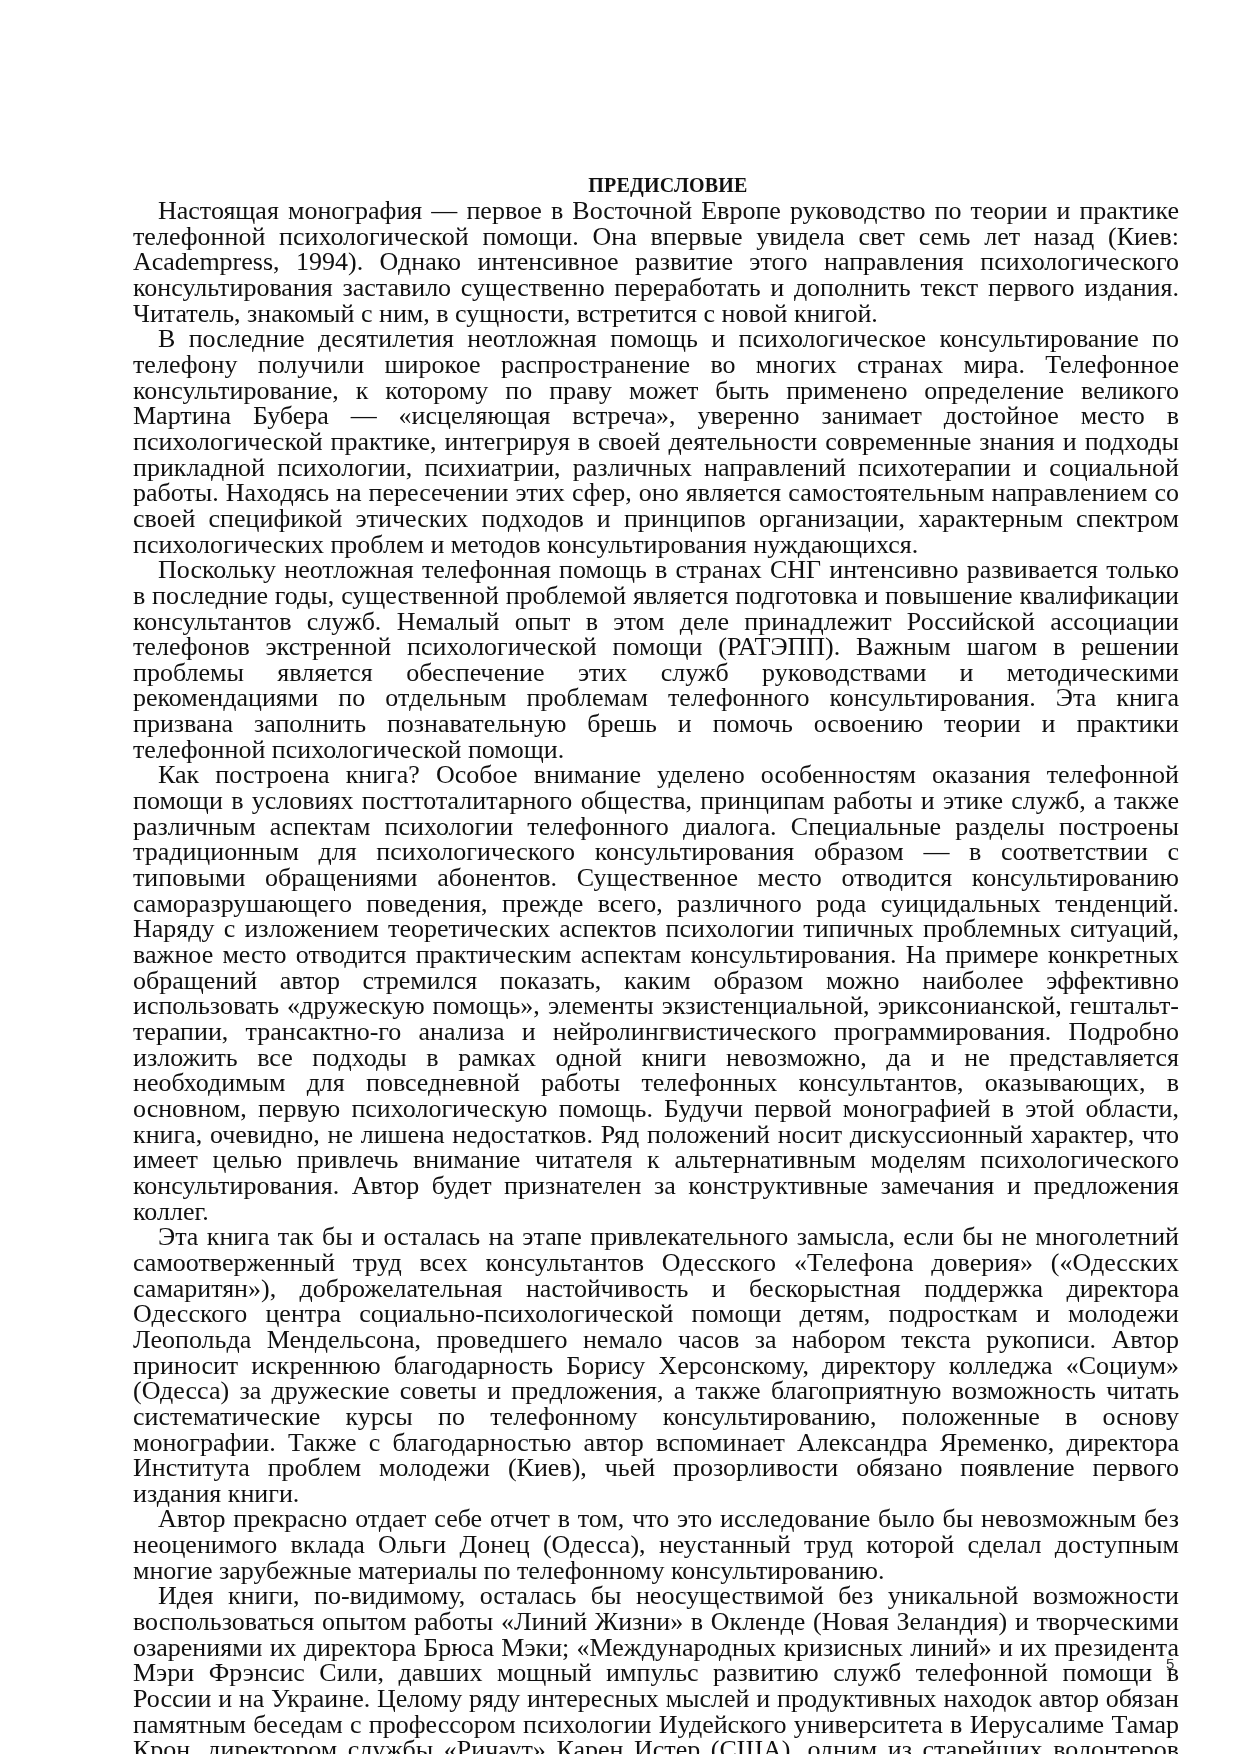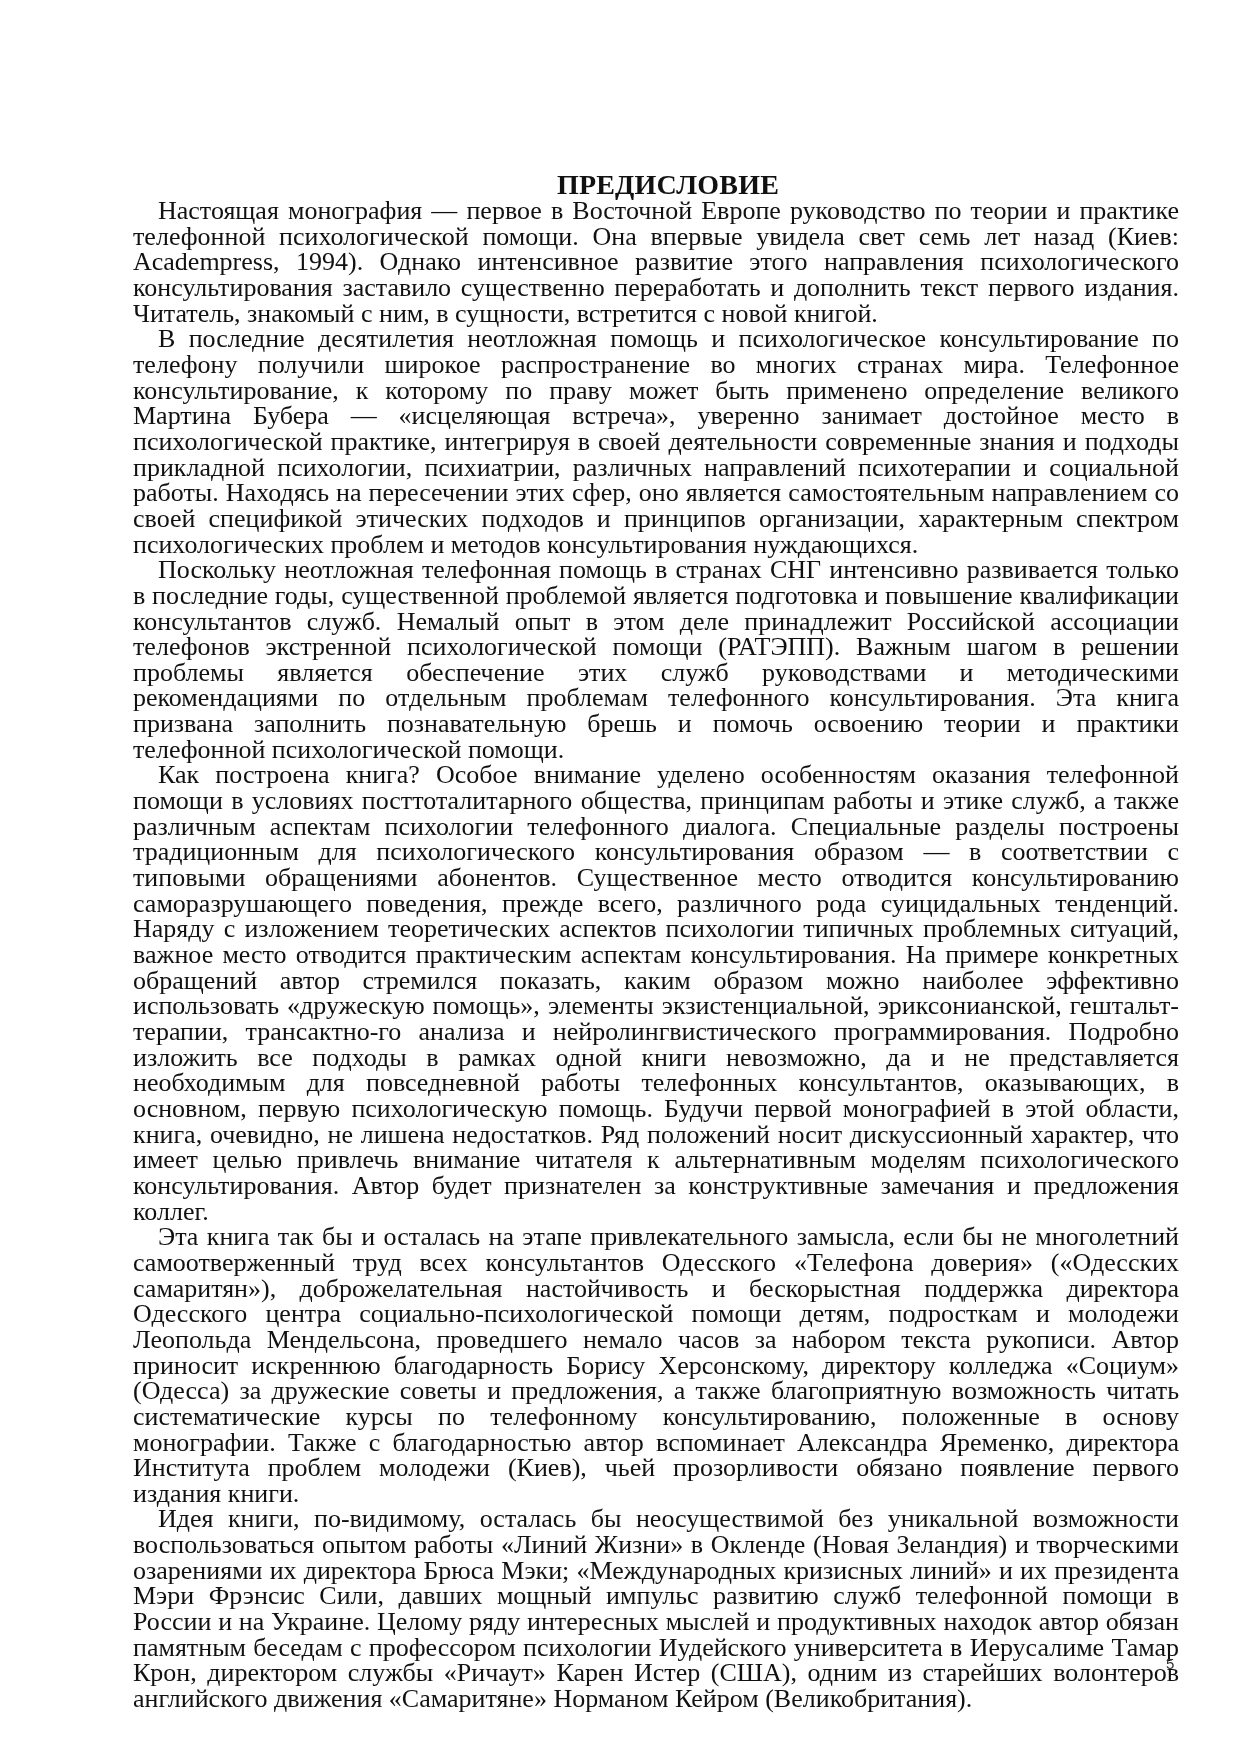--- a/index.html
+++ b/index.html
@@ -16,21 +16,21 @@
       color: #111111;
     }
     .page {
       position: absolute;
       left: 133px;
       top: 172px;
       width: 1046px;
     }
     .title {
       font-weight: bold;
-      font-size: 28px;
+      font-size: 20px;
       line-height: 26px;
       text-align: center;
       margin: 0;
       padding-left: 24px;
       letter-spacing: 0.2px;
     }
     .para {
       margin: 0;
       font-size: 26px;
       line-height: 25.65px;
@@ -50,16 +50,17 @@
 </head>
 <body>
 
 <div class="page">
   <h1 class="title">ПРЕДИСЛОВИЕ</h1>
   <p class="para">Настоящая монография — первое в Восточной Европе руководство по теории и практике телефонной психологической помощи. Она впервые увидела свет семь лет назад (Киев: Academpress, 1994). Однако интенсивное развитие этого направления психологического консультирования заставило существенно переработать и дополнить текст первого издания. Читатель, знакомый с ним, в сущности, встретится с новой книгой.</p>
   <p class="para">В последние десятилетия неотложная помощь и психологическое консультирование по телефону получили широкое распространение во многих странах мира. Телефонное консультирование, к которому по праву может быть применено определение великого Мартина Бубера — «исцеляющая встреча», уверенно занимает достойное место в психологической практике, интегрируя в своей деятельности современные знания и подходы прикладной психологии, психиатрии, различных направлений психотерапии и социальной работы. Находясь на пересечении этих сфер, оно является самостоятельным направлением со своей спецификой этических подходов и принципов организации, характерным спектром психологических проблем и методов консультирования нуждающихся.</p>
   <p class="para">Поскольку неотложная телефонная помощь в странах СНГ интенсивно развивается только в последние годы, существенной проблемой является подготовка и повышение квалификации консультантов служб. Немалый опыт в этом деле принадлежит Российской ассоциации телефонов экстренной психологической помощи (РАТЭПП). Важным шагом в решении проблемы является обеспечение этих служб руководствами и методическими рекомендациями по отдельным проблемам телефонного консультирования. Эта книга призвана заполнить познавательную брешь и помочь освоению теории и практики телефонной психологической помощи.</p>
   <p class="para">Как построена книга? Особое внимание уделено особенностям оказания телефонной помощи в условиях посттоталитарного общества, принципам работы и этике служб, а также различным аспектам психологии телефонного диалога. Специальные разделы построены традиционным для психологического консультирования образом — в соответствии с типовыми обращениями абонентов. Существенное место отводится консультированию саморазрушающего поведения, прежде всего, различного рода суицидальных тенденций. Наряду с изложением теоретических аспектов психологии типичных проблемных ситуаций, важное место отводится практическим аспектам консультирования. На примере конкретных обращений автор стремился показать, каким образом можно наиболее эффективно использовать «дружескую помощь», элементы экзистенциальной, эриксонианской, гештальт-терапии, трансактно-го анализа и нейролингвистического программирования. Подробно изложить все подходы в рамках одной книги невозможно, да и не представляется необходимым для повседневной работы телефонных консультантов, оказывающих, в основном, первую психологическую помощь. Будучи первой монографией в этой области, книга, очевидно, не лишена недостатков. Ряд положений носит дискуссионный характер, что имеет целью привлечь внимание читателя к альтернативным моделям психологического консультирования. Автор будет признателен за конструктивные замечания и предложения коллег.</p>
   <p class="para">Эта книга так бы и осталась на этапе привлекательного замысла, если бы не многолетний самоотверженный труд всех консультантов Одесского «Телефона доверия» («Одесских самаритян»), доброжелательная настойчивость и бескорыстная поддержка директора Одесского центра социально-психологической помощи детям, подросткам и молодежи Леопольда Мендельсона, проведшего немало часов за набором текста рукописи. Автор приносит искреннюю благодарность Борису Херсонскому, директору колледжа «Социум» (Одесса) за дружеские советы и предложения, а также благоприятную возможность читать систематические курсы по телефонному консультированию, положенные в основу монографии. Также с благодарностью автор вспоминает Александра Яременко, директора Института проблем молодежи (Киев), чьей прозорливости обязано появление первого издания книги.</p>
+  <p class="para">Автор прекрасно отдает себе отчет в том, что это исследование было бы невозможным без неоценимого вклада Ольги Донец (Одесса), неустанный труд которой сделал доступным многие зарубежные материалы по телефонному консультированию.</p>
   <p class="para">Идея книги, по-видимому, осталась бы неосуществимой без уникальной возможности воспользоваться опытом работы «Линий Жизни» в Окленде (Новая Зеландия) и творческими озарениями их директора Брюса Мэки; «Международных кризисных линий» и их президента Мэри Фрэнсис Сили, давших мощный импульс развитию служб телефонной помощи в России и на Украине. Целому ряду интересных мыслей и продуктивных находок автор обязан памятным беседам с профессором психологии Иудейского университета в Иерусалиме Тамар Крон, директором службы «Ричаут» Карен Истер (США), одним из старейших волонтеров английского движения «Самаритяне» Норманом Кейром (Великобритания).</p>
 </div>
 
 <div class="page-number">5</div>
 
 </body></html>

